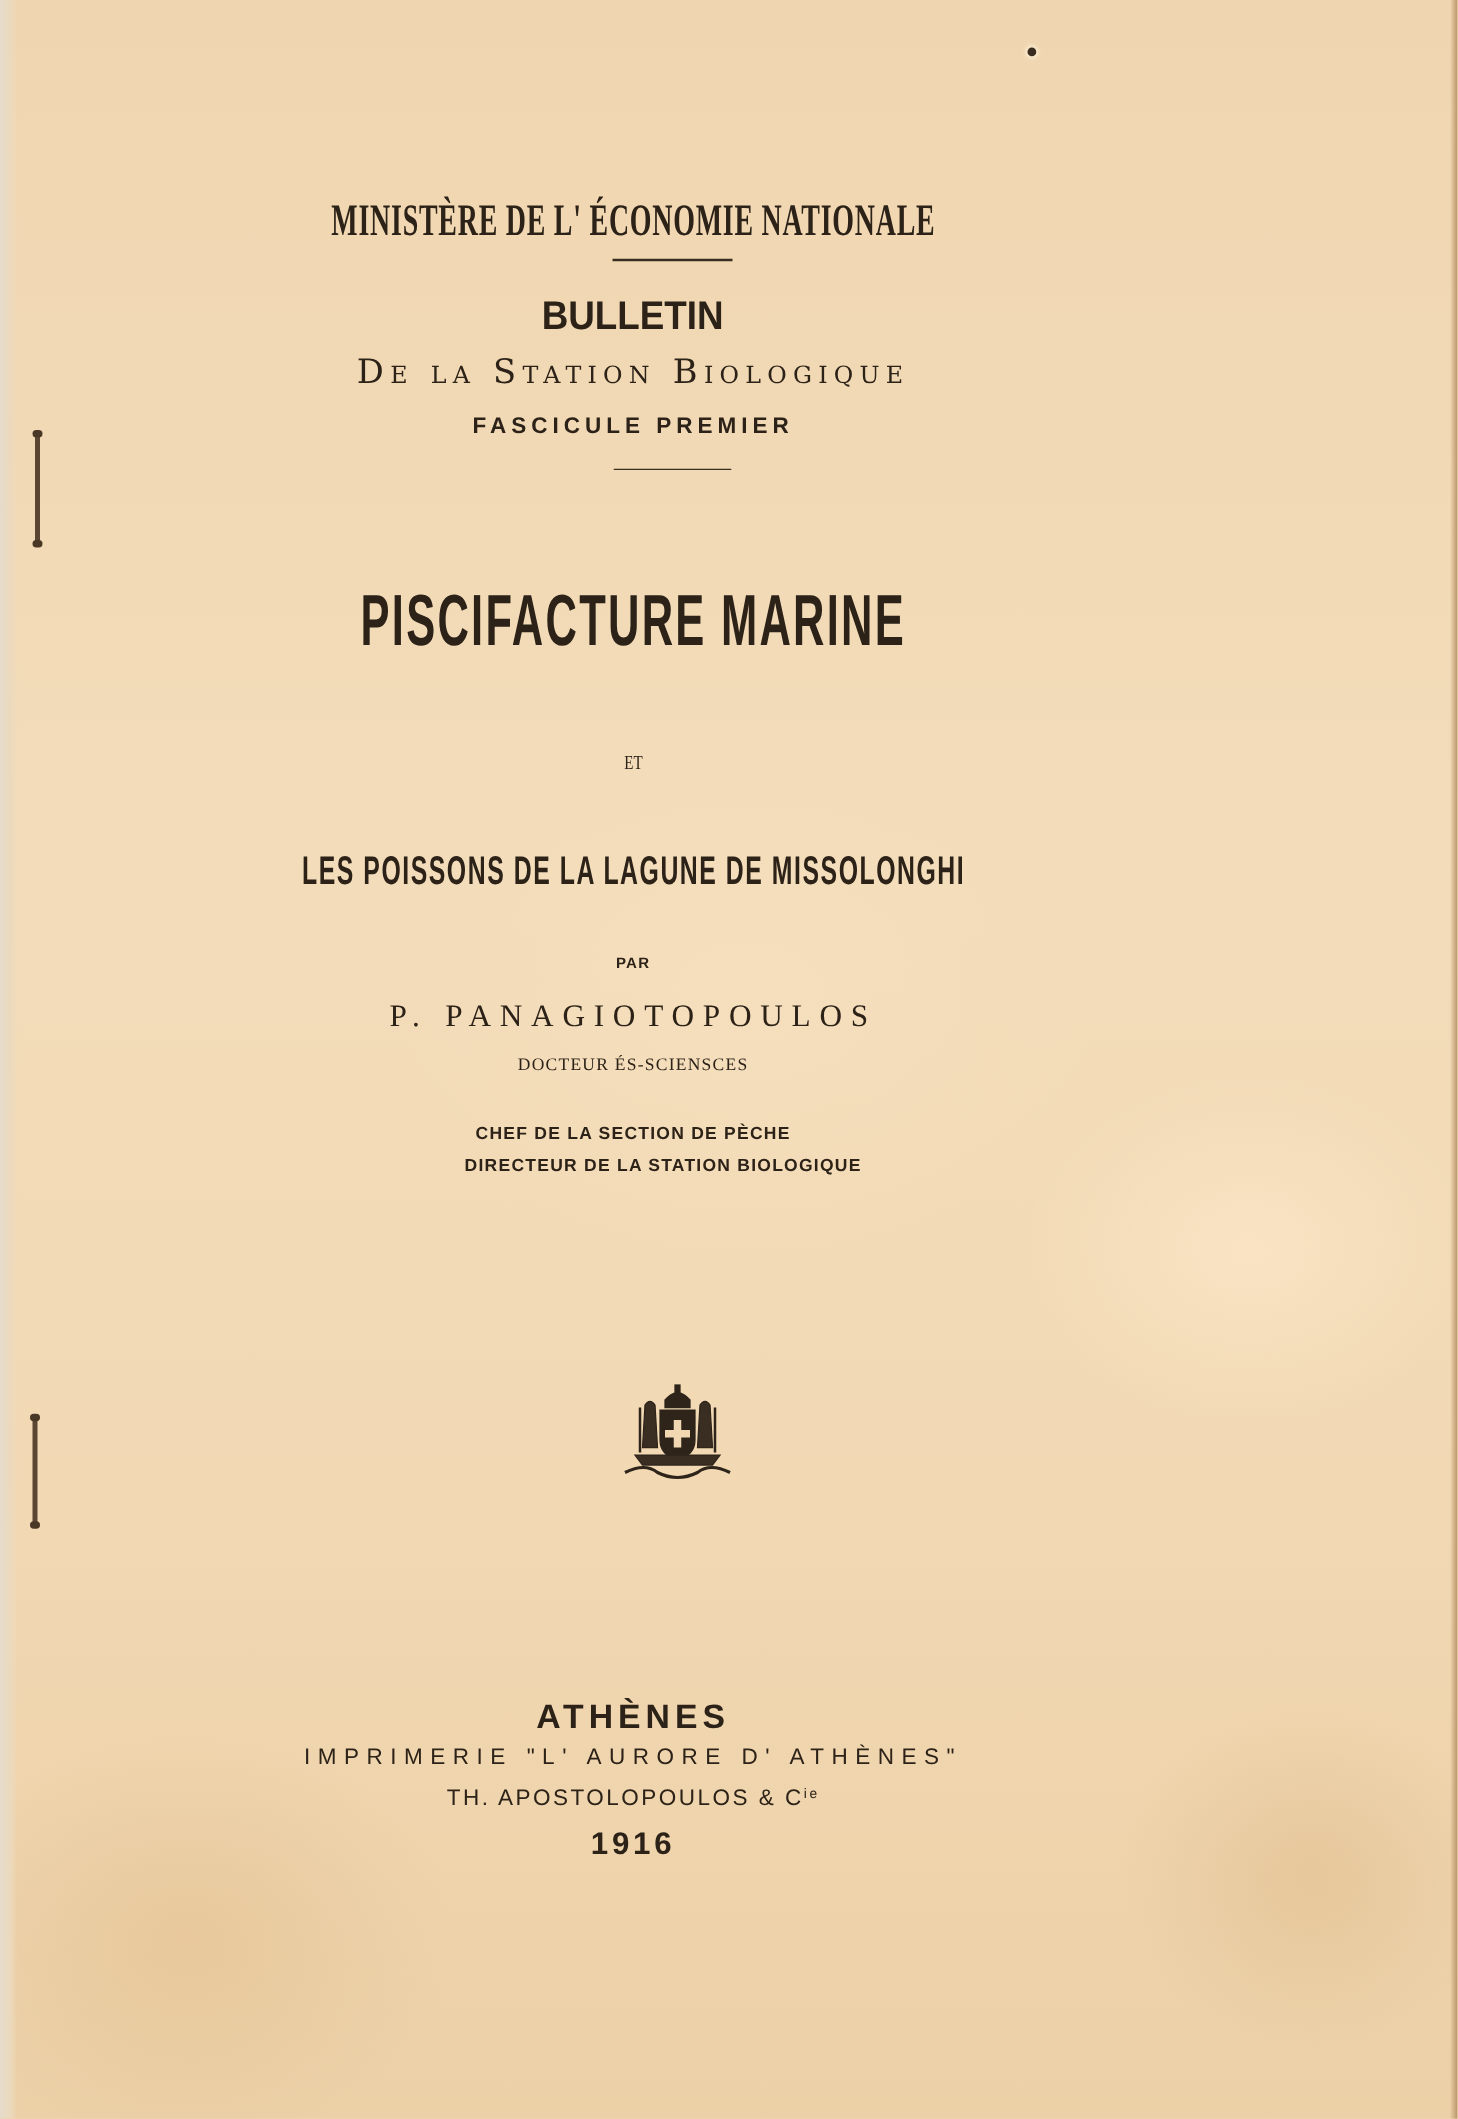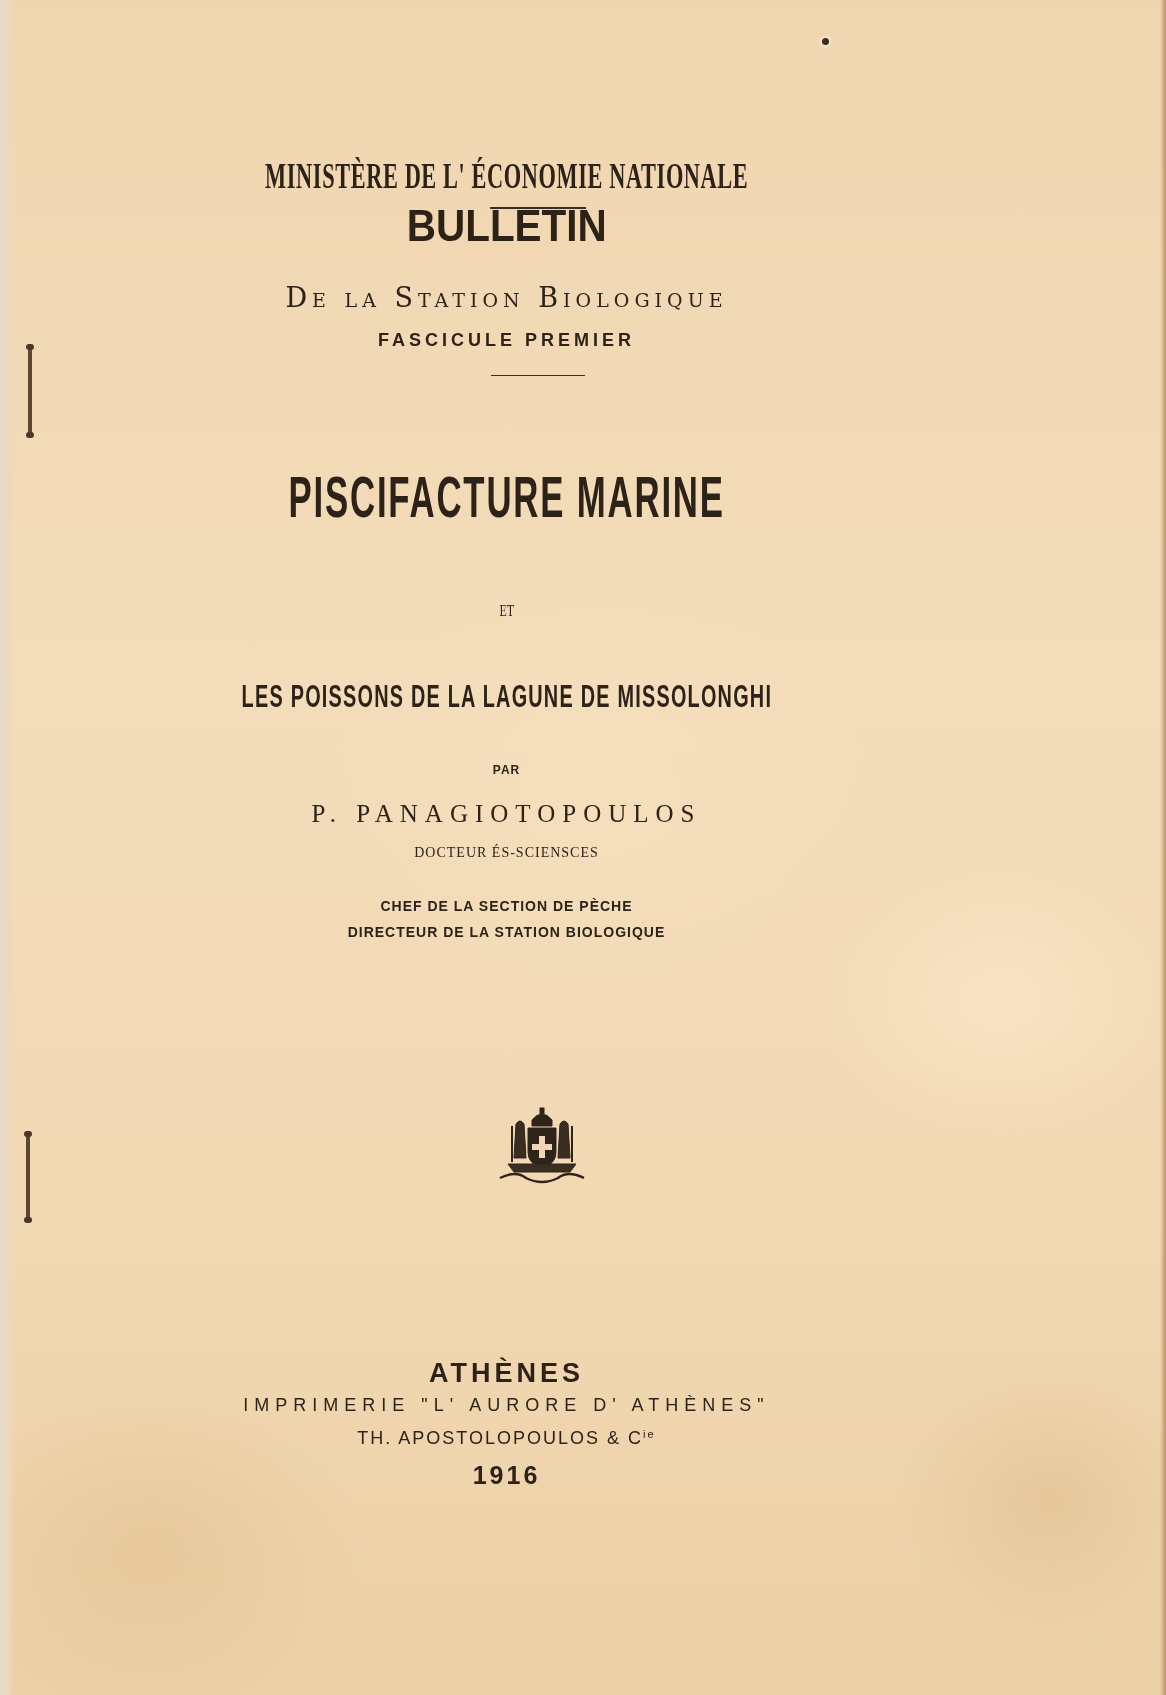--- a/index.html
+++ b/index.html
@@ -42,35 +42,35 @@
   .line {
     position: absolute; left: 0; width: 1013px; text-align: center;
     white-space: nowrap; line-height: 1;
   }
   .cond {
     display: inline-block; transform-origin: center; 
   }
   .ministere { top: 158px; font-size: 36px; font-family: "Liberation Serif", serif; font-weight: bold; letter-spacing: 1px; }
   .ministere .cond { transform: scaleX(0.62); }
   .rule { position: absolute; height: 2px; background: #3a2e22; }
-  .bulletin { top: 204px; font-size: 44px; font-family: "Liberation Sans", sans-serif; font-weight: bold; }
+  .bulletin { top: 236px; font-size: 32px; font-family: "Liberation Sans", sans-serif; font-weight: bold; }
   .bulletin .cond { transform: scaleX(0.92); }
   .station { top: 284px; font-size: 27px; font-family: "DejaVu Serif", serif; font-variant: small-caps; letter-spacing: 5px; }
   .fascicule { top: 331px; font-size: 18px; font-family: "Liberation Sans", sans-serif; font-weight: bold; letter-spacing: 4px; }
   .title { top: 468px; font-size: 58px; font-family: Liberation Sans, sans-serif; font-weight: bold; letter-spacing: 3px; }
   .title .cond { transform: scaleX(0.6); }
   .et { top: 603px; font-size: 16px; font-weight: normal; }
   .et .cond { transform: scaleX(0.75); }
   .subtitle { top: 680px; font-size: 32px; font-family: "Liberation Sans", sans-serif; font-weight: bold; letter-spacing: 2px; }
   .subtitle .cond { transform: scaleX(0.62); }
   .par { top: 764px; font-size: 12px; font-family: "Liberation Sans", sans-serif; font-weight: bold; letter-spacing: 1px; }
   .author { top: 801px; font-size: 25px; font-family: "Liberation Serif", serif; letter-spacing: 7px; }
   .docteur { top: 846px; font-size: 14px; font-family: "Liberation Serif", serif; letter-spacing: 1px; }
   .chef { top: 899px; font-size: 14px; font-family: "Liberation Sans", sans-serif; font-weight: bold; letter-spacing: 1px; }
-  .directeur { top: 925px; font-size: 14px; font-family: "Liberation Sans", sans-serif; font-weight: bold; letter-spacing: 1px; }
+  .directeur { top: 925px; font-size: 14px; font-family: "Liberation Sans", sans-serif; font-weight: bold; letter-spacing: 1px; margin-left: 24px; }
   .athenes { top: 1360px; font-size: 27px; font-family: "Liberation Sans", sans-serif; font-weight: bold; letter-spacing: 4px; }
   .imprimerie { top: 1396px; font-size: 18px; font-family: "Liberation Sans", sans-serif; letter-spacing: 6px; }
   .apostolo { top: 1429px; font-size: 18px; font-family: "Liberation Sans", sans-serif; letter-spacing: 2px; }
   .apostolo sup { font-size: 11px; vertical-align: 6px; }
   .year { top: 1463px; font-size: 25px; font-family: "Liberation Sans", sans-serif; font-weight: bold; letter-spacing: 3px; }
   .emblem { position: absolute; left: 496px; top: 1106px; width: 92px; height: 86px; }
 </style>
 </head>
 <body>
 

